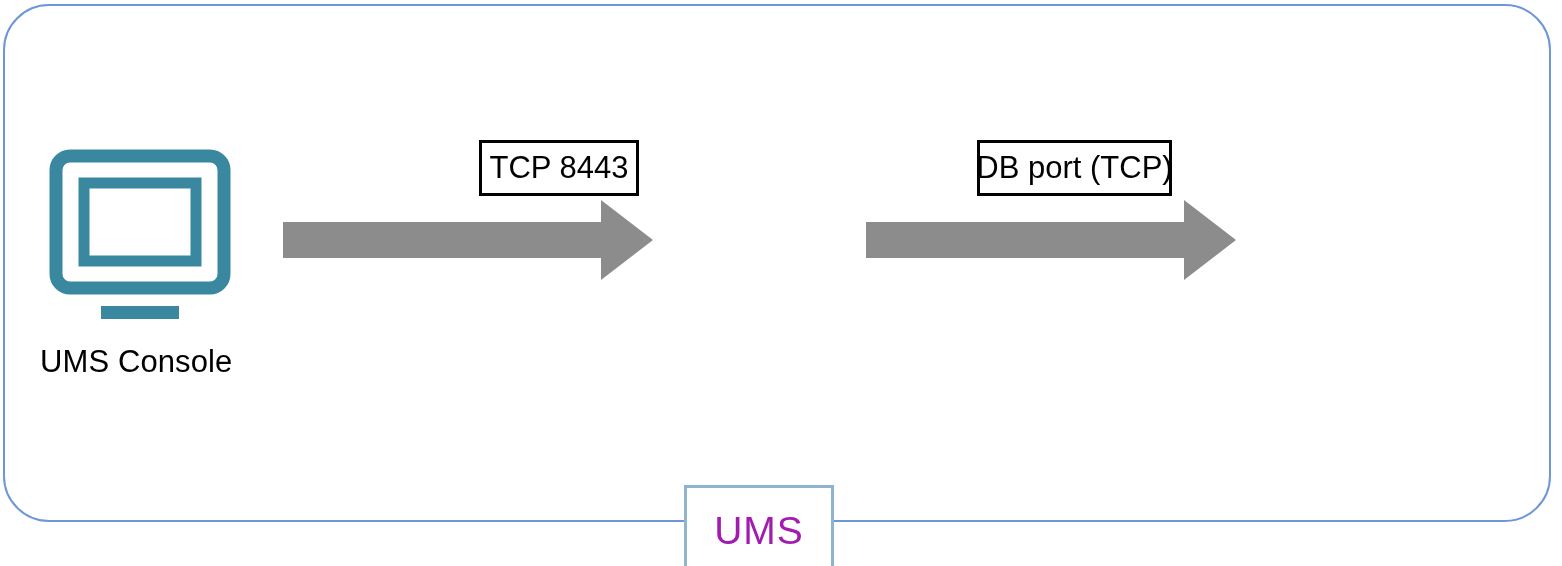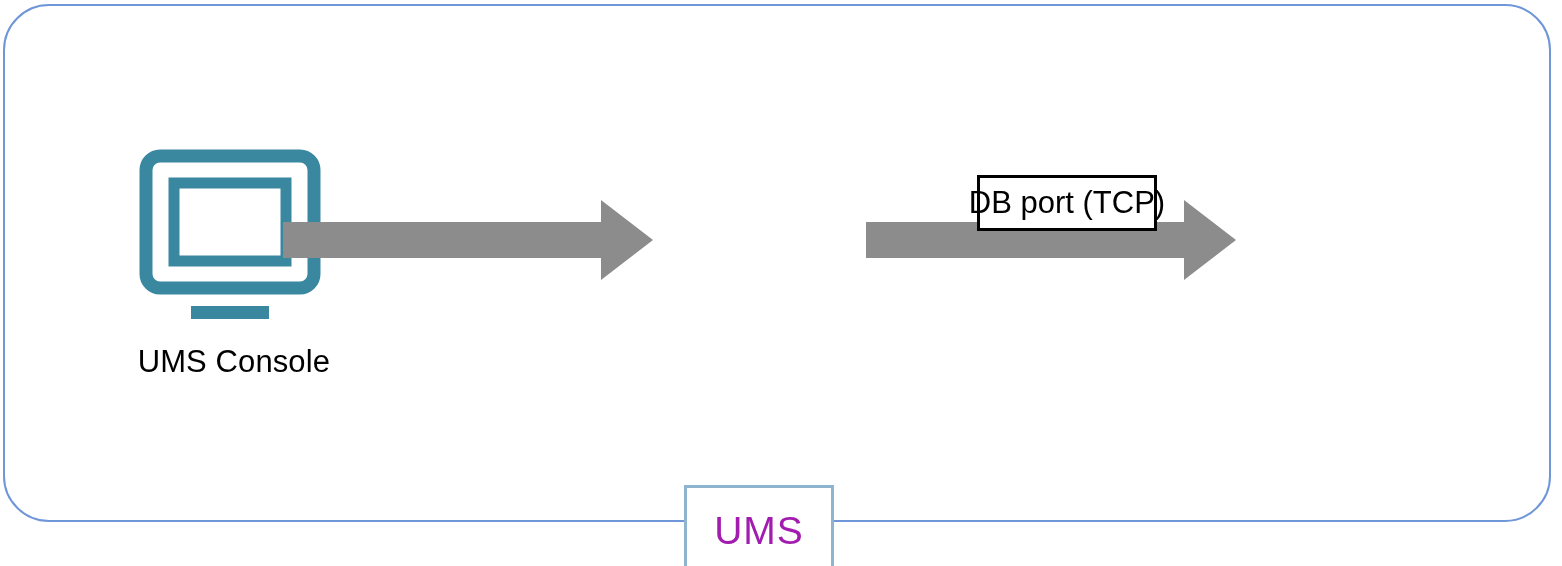--- a/index.html
+++ b/index.html
@@ -29,21 +29,21 @@
     border-radius: 46px;
     box-sizing: border-box;
     background: transparent;
   }
 
   
   .node {
     position: absolute;
     display: flex;
     flex-direction: column;
-    align-items: flex-end;
+    align-items: flex-start;
   }
   .node-icon {
     display: block;
   }
   .node-label {
     margin-top: 6px;
     font-size: 31px;
     color: #000000;
     white-space: nowrap;
     letter-spacing: 0.1px;
@@ -66,21 +66,21 @@
     box-sizing: border-box;
     display: flex;
     align-items: center;
     justify-content: center;
     font-size: 31px;
     color: #000000;
     white-space: nowrap;
     padding: 0 10px;
   }
   #port-box-1 { left: 479px; top: 140px; width: 160px; height: 56px; }
-  #port-box-2 { left: 977px; top: 140px; width: 180px; height: 56px; margin-top: 35px; }
+  #port-box-2 { left: 977px; top: 140px; width: 195px; height: 56px; }
 
   
   .ums-badge {
     position: absolute;
     left: 684px;
     top: 485px;
     width: 150px;
     height: 92px;
     border: 3px solid #8fb4cf;
     background: #ffffff;
@@ -115,18 +115,19 @@
 
 
   <svg class="arrow" style="left:283px; top:200px;" width="370" height="80" viewBox="0 0 370 80">
     <path d="M 0 22 L 318 22 L 318 0 L 370 40 L 318 80 L 318 58 L 0 58 Z" fill="#8c8c8c"></path>
   </svg>
 
   <svg class="arrow" style="left:866px; top:200px;" width="370" height="80" viewBox="0 0 370 80">
     <path d="M 0 22 L 318 22 L 318 0 L 370 40 L 318 80 L 318 58 L 0 58 Z" fill="#8c8c8c"></path>
   </svg>
 
+  <div class="port-box" id="port-box-1">TCP 8443</div>
 
   <div class="port-box" id="port-box-2">DB port (TCP)</div>
 
   <div class="ums-badge">UMS</div>
 
 </div>
 
 </body></html>

